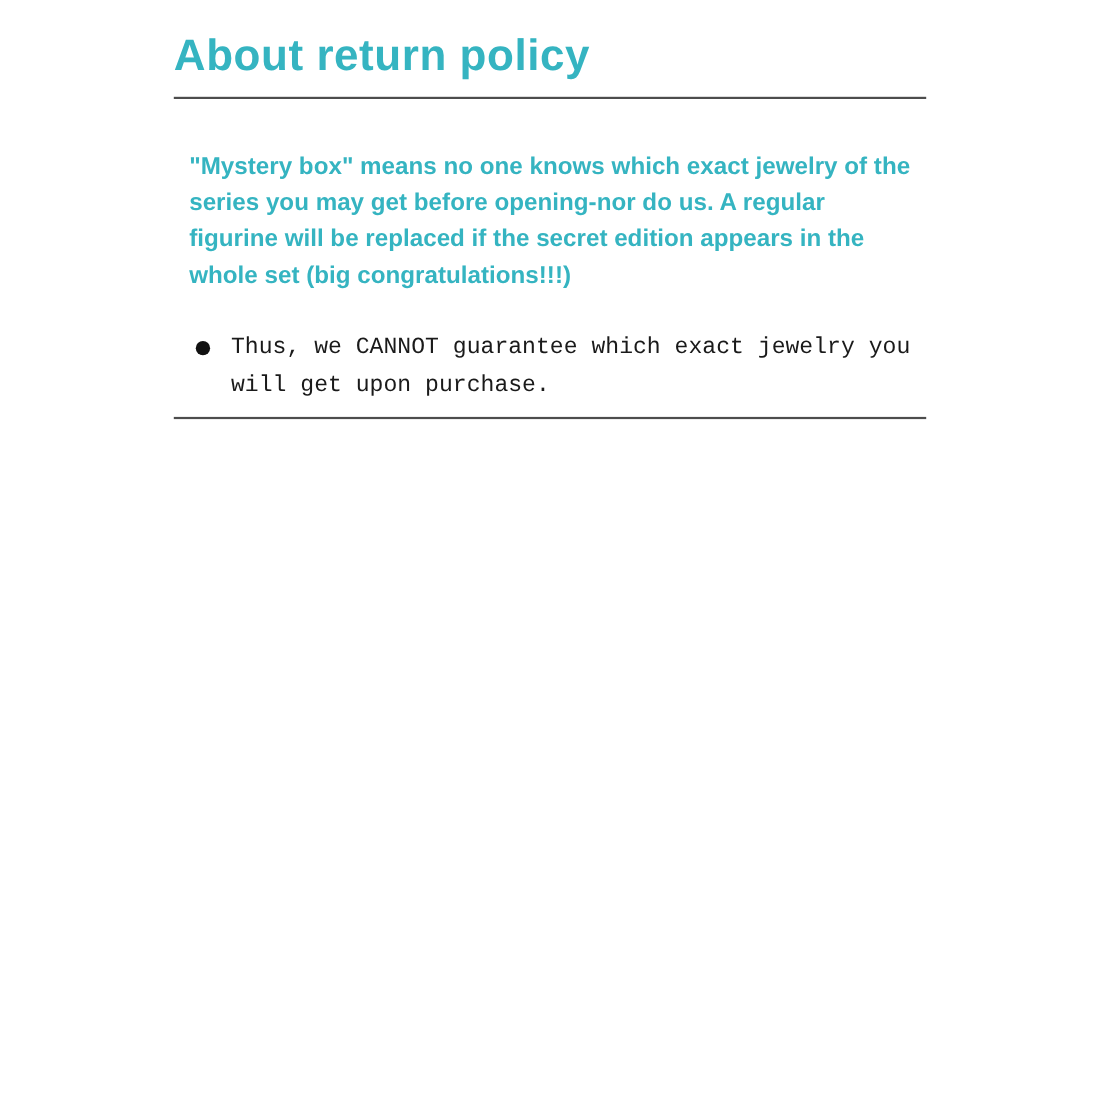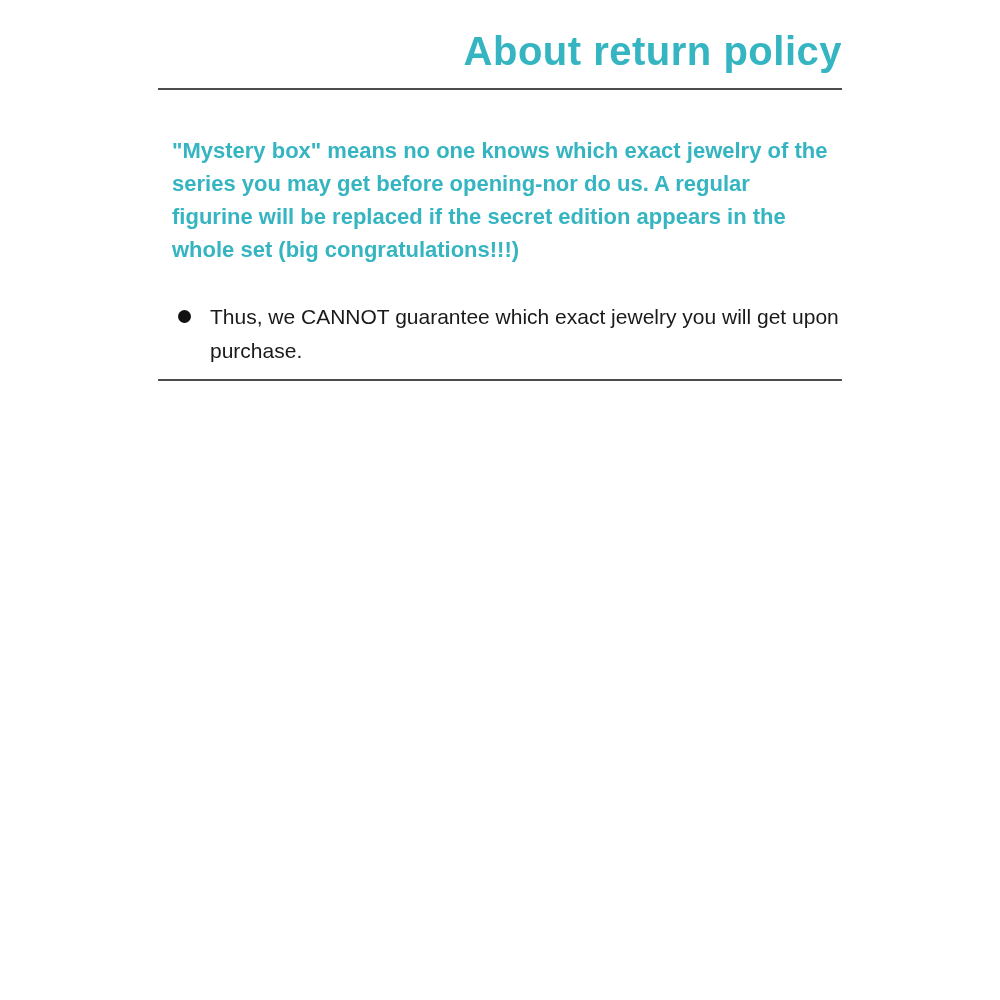--- a/index.html
+++ b/index.html
@@ -18,21 +18,21 @@
   .content {
     width: 684px;
     margin: 0 auto;
     padding-top: 26px;
   }
   h1.section-title {
     margin: 0;
     font-size: 40px;
     line-height: 50px;
     font-weight: bold;
-    text-align: right;
+    text-align: left;
     color: #35b4c1;
     letter-spacing: 0.5px;
     white-space: pre-wrap;
   }
   h1.title-2 {
     margin-top: 130px;
     line-height: 52px;
   }
   .divider {
     border: none;
@@ -52,20 +52,21 @@
     list-style: none;
     margin: 34px 0 0 0;
     padding: 0;
   }
   ul.bullet-list li {
     position: relative;
     padding-left: 52px;
     font-size: 21px;
     line-height: 33.5px;
     color: #1a1a1a;
+    font-family: Liberation Mono, monospace;
   }
   ul.bullet-list li .dot {
     position: absolute;
     left: 20px;
     top: 10px;
     width: 13px;
     height: 13px;
     border-radius: 50%;
     background: #111111;
   }

